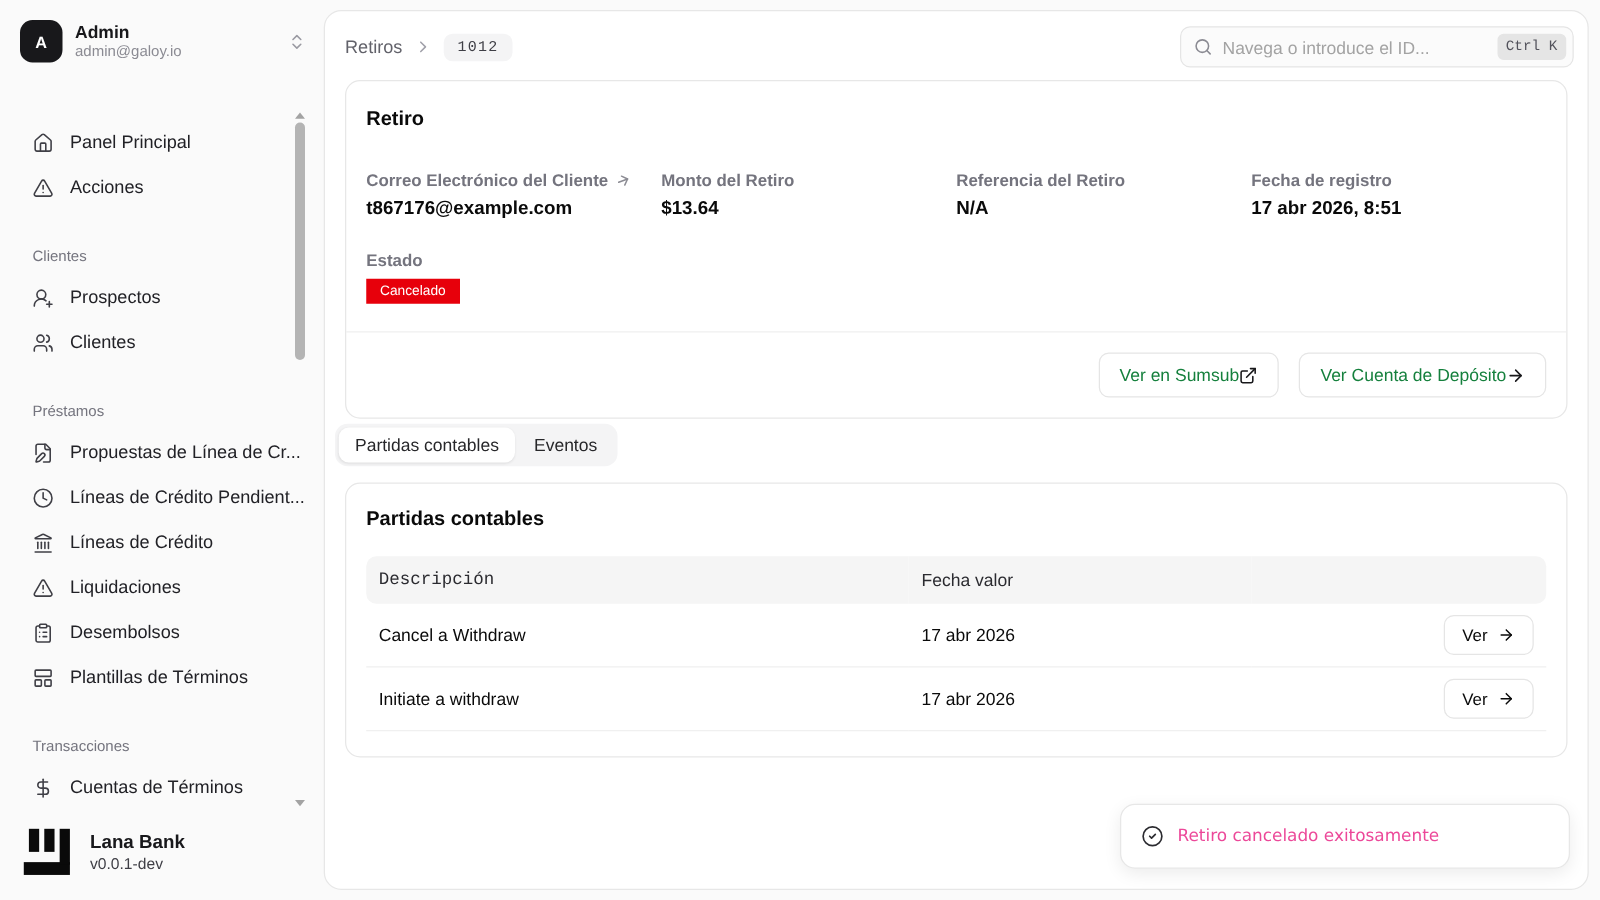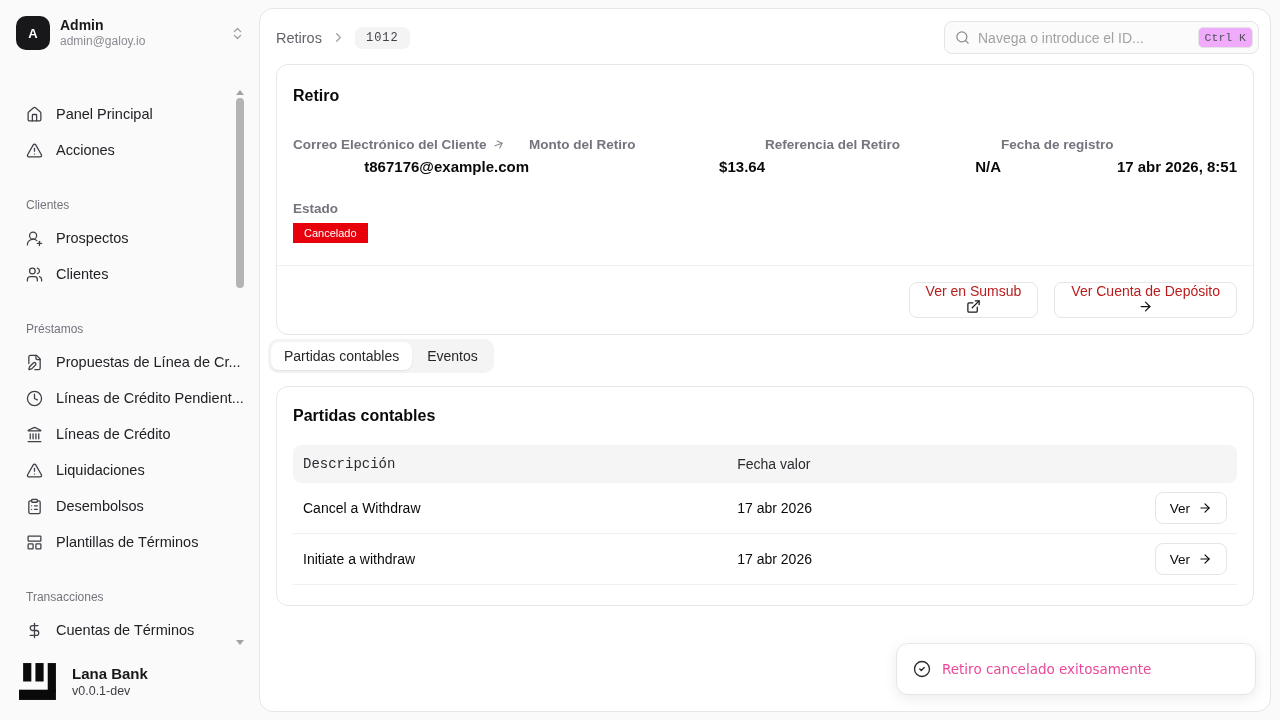--- a/index.html
+++ b/index.html
@@ -52,40 +52,40 @@
   .crumb-sep { color:#a1a1aa; }
   .crumb-id { font-family:"Liberation Mono", monospace; font-size:12px; letter-spacing:1px;
     background:#f4f4f5; color:#3f3f46; padding:4px 11px; border-radius:7px; }
 
   .search-box { width:315px; height:33px; border:1px solid #e5e5e5; background:#fbfbfb;
     border-radius:8px; display:flex; align-items:center; gap:8px; padding:0 5px 0 10px; }
   .search-box input { flex:1; border:none; outline:none; background:transparent;
     font-family:"Liberation Sans", sans-serif; font-size:14px; color:#3f3f46; min-width:0; }
   .search-box input::placeholder { color:#a3a3a3; }
   .kbd { font-family:"Liberation Mono", monospace; font-size:11.5px; color:#52525b;
-    border:1px solid #e5e5e5; background:#f0abfc; border-radius:5px; padding:3px 6px; white-space:nowrap; }
+    border:1px solid #e5e5e5; background:#e5e5e5; border-radius:5px; padding:3px 6px; white-space:nowrap; }
 
   .card { margin:0 16px; border:1px solid #e7e7e7; border-radius:12px; background:#fff; }
   .card1-body { padding:22px 16px 0 16px; }
   .card-title { font-size:16px; font-weight:700; color:#0a0a0a; }
 
-  .fields-grid { display:grid; grid-template-columns:repeat(4,1fr); margin-top:32px;text-align:right; }
+  .fields-grid { display:grid; grid-template-columns:repeat(4,1fr); margin-top:32px; }
   .field-label { font-size:13.5px; font-weight:600; color:#74747e; display:flex; align-items:center; gap:5px; }
   .field-value { font-size:15px; font-weight:700; color:#0a0a0a; margin-top:6px; }
   .link-arrow { color:#8b8b93; transform:rotate(-20deg); }
 
   .status-block { margin-top:26px; padding-bottom:22px; }
   .status-badge { display:inline-block; margin-top:7px; background:#e7000b; color:#fff;
     font-size:11px; font-weight:500; padding:4px 11px; border-radius:0; }
 
   .card1-footer { border-top:1px solid #f0f0f0; padding:16px; display:flex;
     justify-content:flex-end; gap:16px; }
   .btn { height:36px; padding:0 16px; border:1px solid #e5e5e5; border-radius:8px; background:#fff;
-    font-family:"Liberation Sans", sans-serif; font-size:14px; font-weight:500; color:#b91c1c;
-    display:inline-flex; align-items:center; gap:0; cursor:pointer;flex-direction:column; }
+    font-family:"Liberation Sans", sans-serif; font-size:14px; font-weight:500; color:#15803d;
+    display:inline-flex; align-items:center; gap:0; cursor:pointer; }
   .btn .ic-sm { color:#18181b; }
 
   .tabs-row { margin:4px 16px 13px 8px; }
   .tabs-list { display:inline-flex; background:#f4f4f5; border-radius:10px; padding:3px; gap:2px; }
   .tab { padding:6px 13px; font-size:14px; border-radius:8px; color:#27272a; cursor:pointer; }
   .tab.active { background:#fff; box-shadow:0 1px 2px rgba(0,0,0,.08); font-weight:500; }
 
   .card2 { padding:20px 16px 20px 16px; }
   .entries-table { width:100%; border-collapse:collapse; margin-top:20px; font-size:14px; }
   .entries-table th { background:#f5f5f5; text-align:left; font-weight:500; color:#2b2b30;

